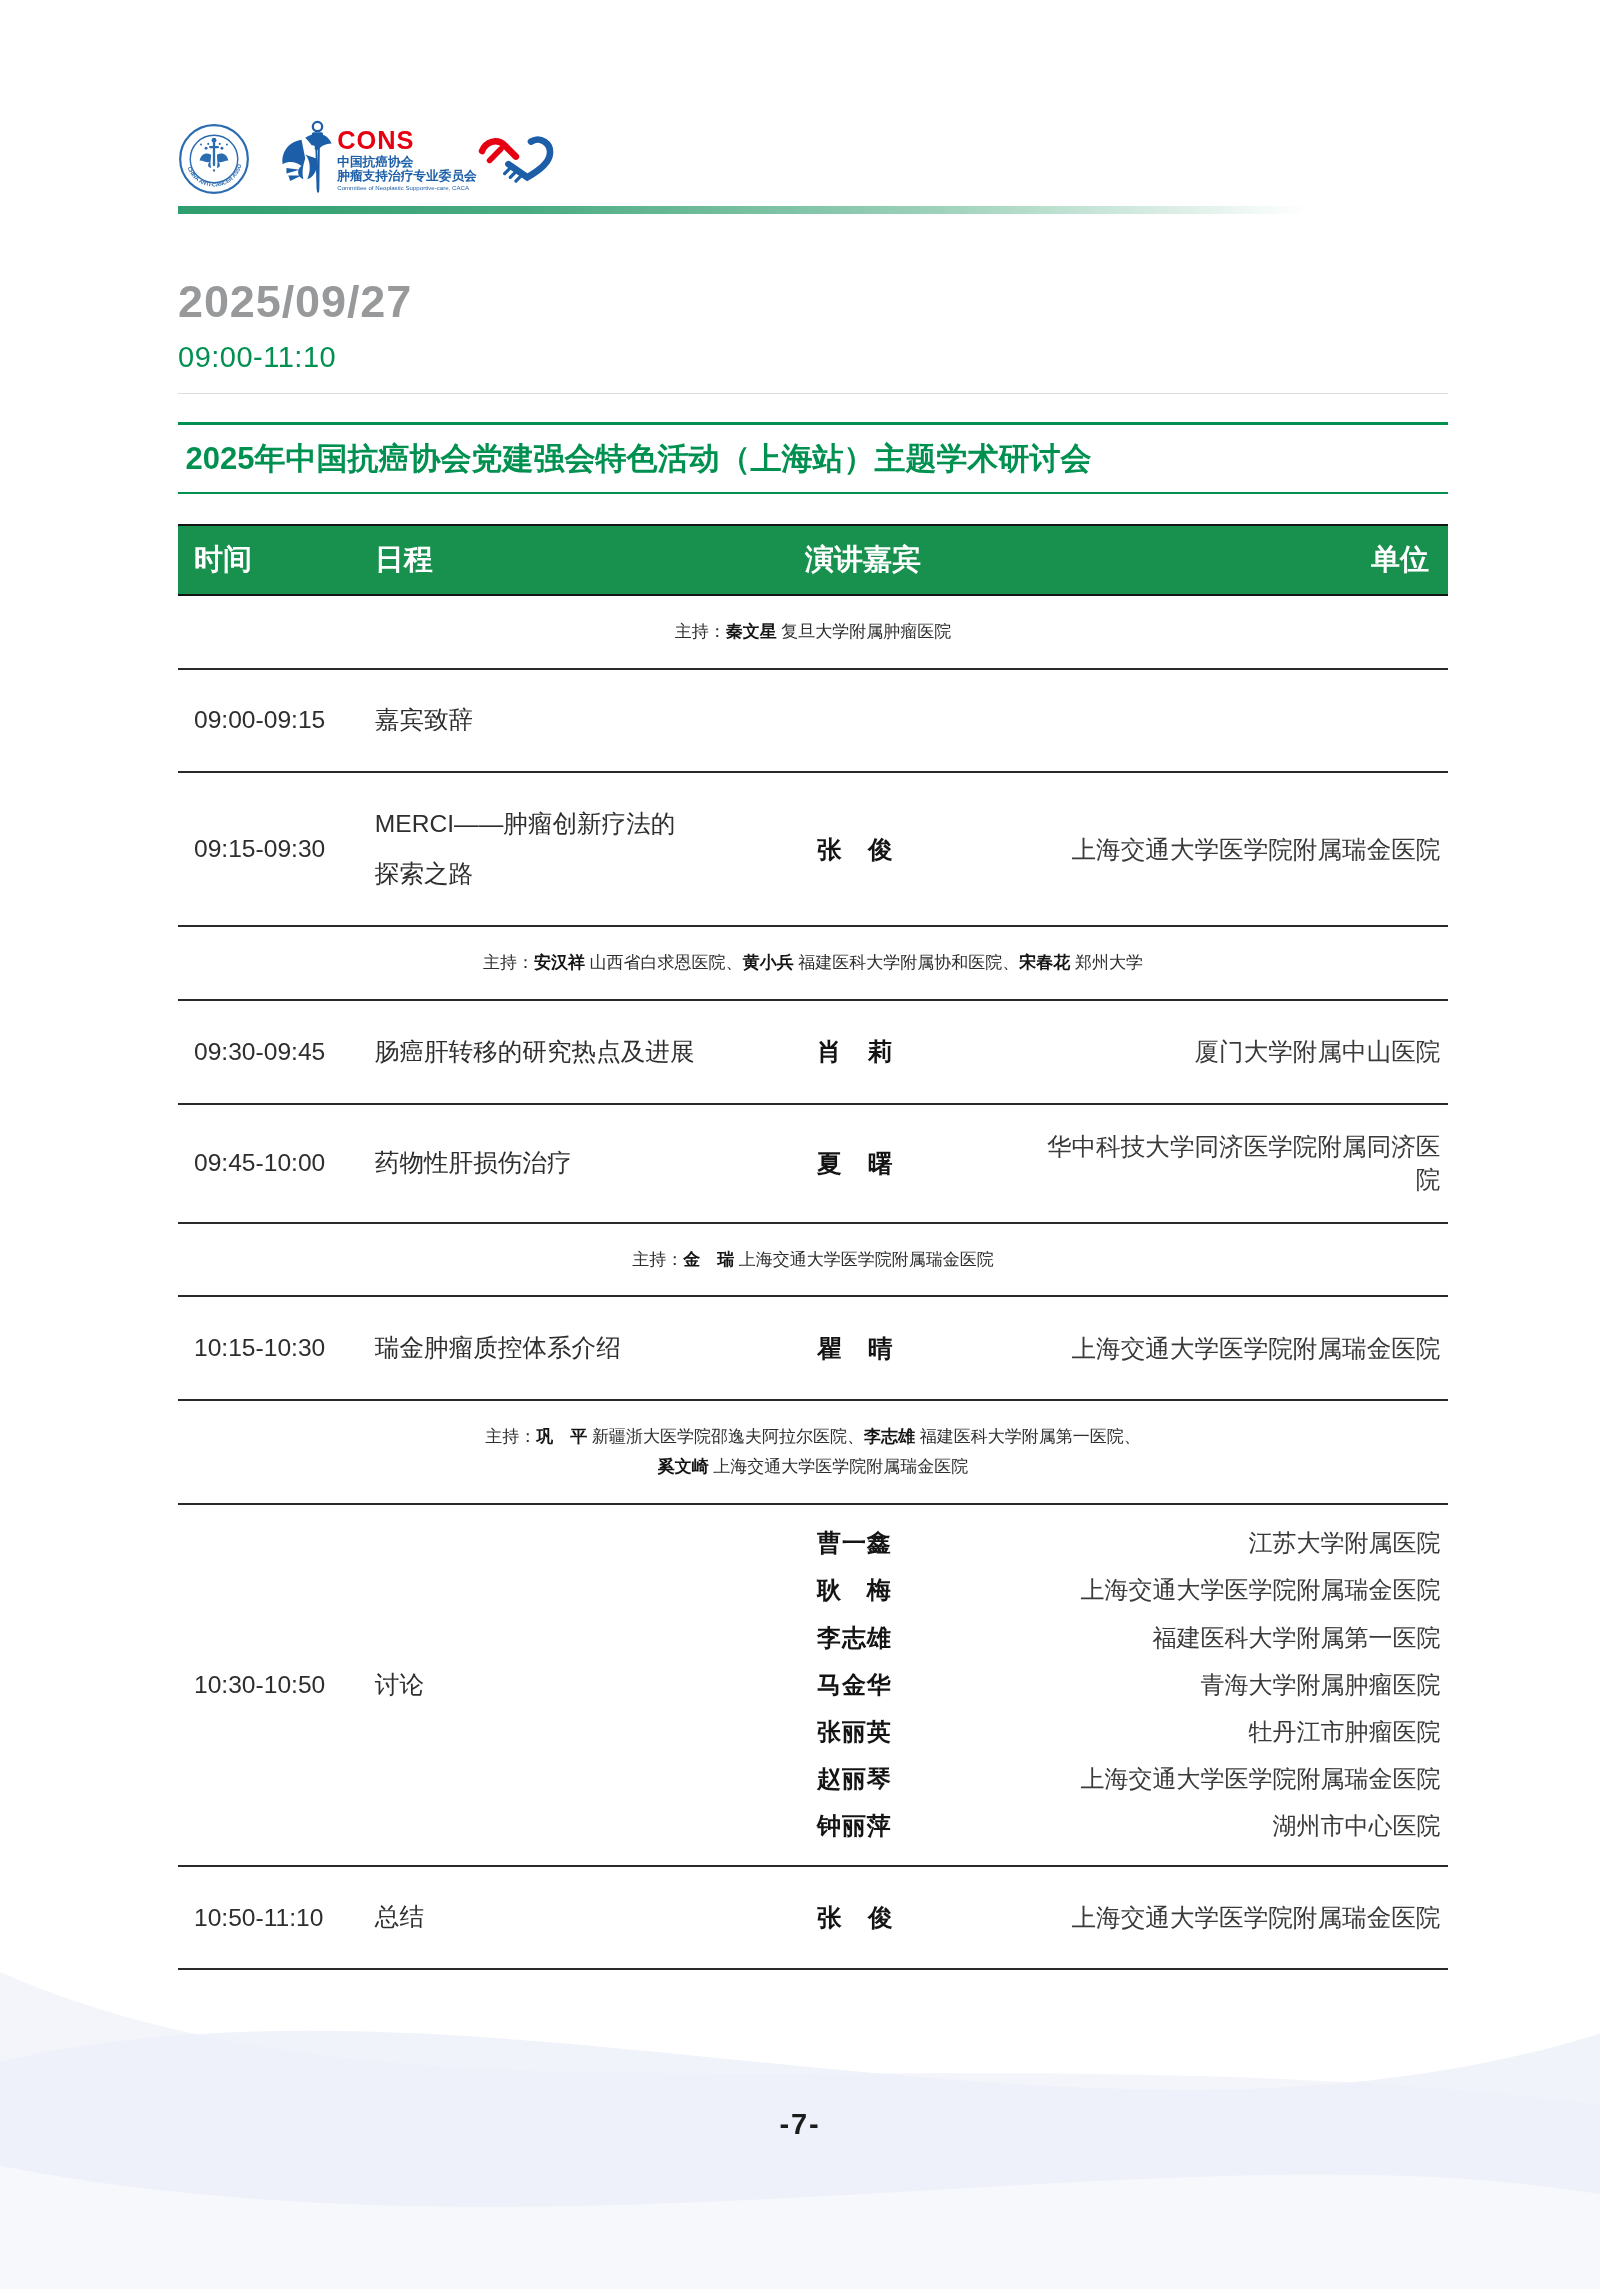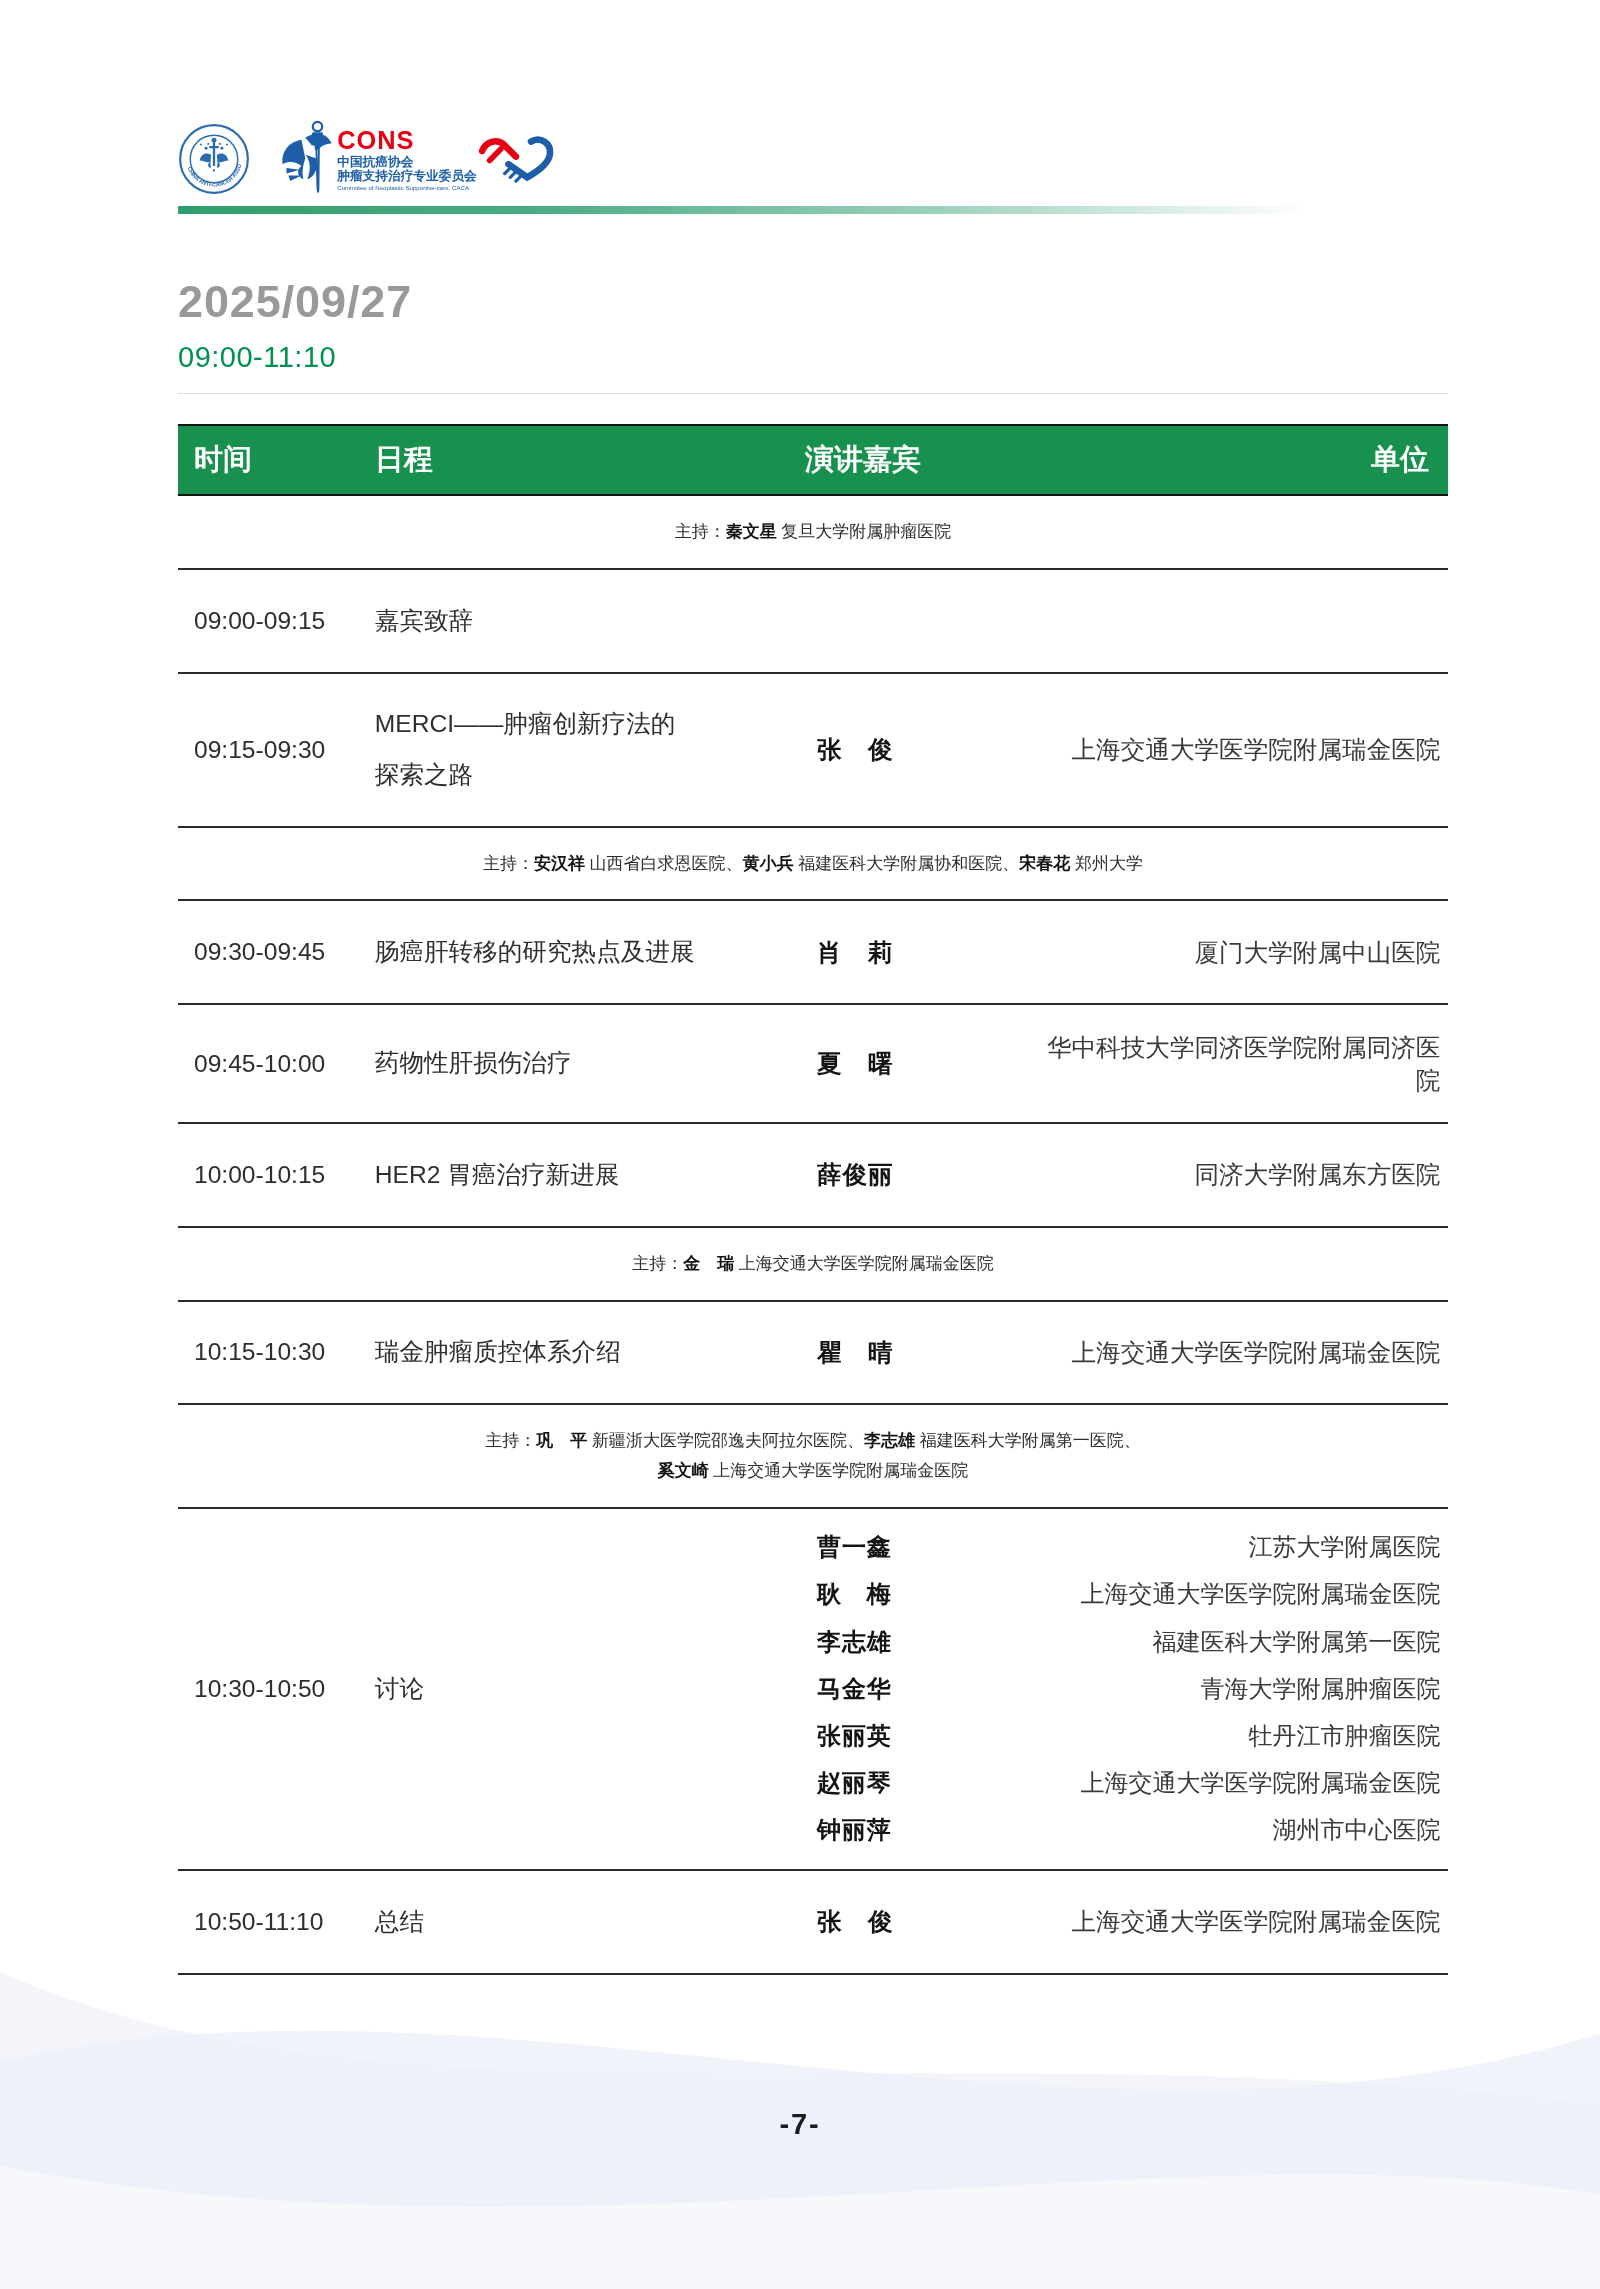--- a/index.html
+++ b/index.html
@@ -114,20 +114,25 @@
         </g>
       </svg>
     </div>
 
     <div class="grad-bar"></div>
 
     <div class="date-heading">2025/09/27</div>
     <div class="time-heading">09:00-11:10</div>
     <div class="hr-light"></div>
 
+    <div class="title-block">
+      <div class="title-topline"></div>
+      <div class="session-title">2025年中国抗癌协会党建强会特色活动（上海站）主题学术研讨会</div>
+      <div class="title-underline"></div>
+    </div>
 
 
     <div class="agenda-table">
       <div class="t-head">
           <div class="th">时间</div>
           <div class="th">日程</div>
           <div class="th">演讲嘉宾</div>
           <div class="th">单位</div>
         </div>
       <div>
@@ -163,28 +168,20 @@
             <div class="org-cell">厦门大学附属中山医院</div>
           </div>
           <div class="t-row session-row">
             <div class="time-cell">09:45-10:00</div>
             <div class="topic-cell">
               <div class="topic-line">药物性肝损伤治疗</div>
             </div>
             <div class="speaker-cell">夏　曙</div>
             <div class="org-cell">华中科技大学同济医学院附属同济医院</div>
           </div>
-          <div class="t-row session-row">
-            <div class="time-cell">10:00-10:15</div>
-            <div class="topic-cell">
-              <div class="topic-line">HER2 胃癌治疗新进展</div>
-            </div>
-            <div class="speaker-cell">薛俊丽</div>
-            <div class="org-cell">同济大学附属东方医院</div>
-          </div>
           <div class="t-row chair-row">
             <div class="chair-line"><span>主持：</span><span class="b">金　瑞</span><span> 上海交通大学医学院附属瑞金医院</span></div>
           </div>
           <div class="t-row session-row">
             <div class="time-cell">10:15-10:30</div>
             <div class="topic-cell">
               <div class="topic-line">瑞金肿瘤质控体系介绍</div>
             </div>
             <div class="speaker-cell">瞿　晴</div>
             <div class="org-cell">上海交通大学医学院附属瑞金医院</div>

